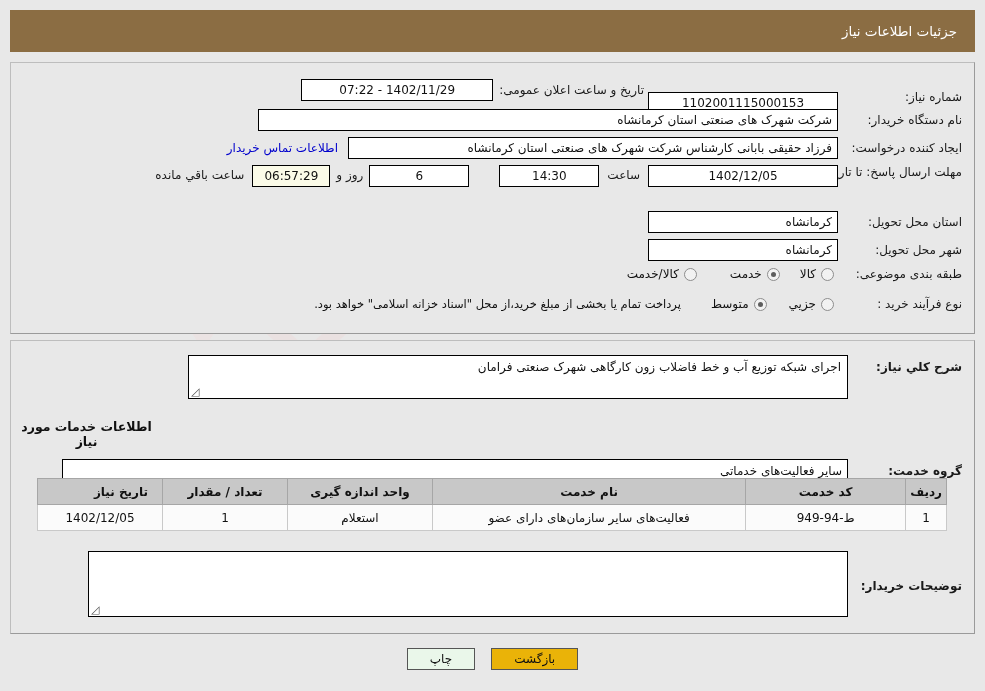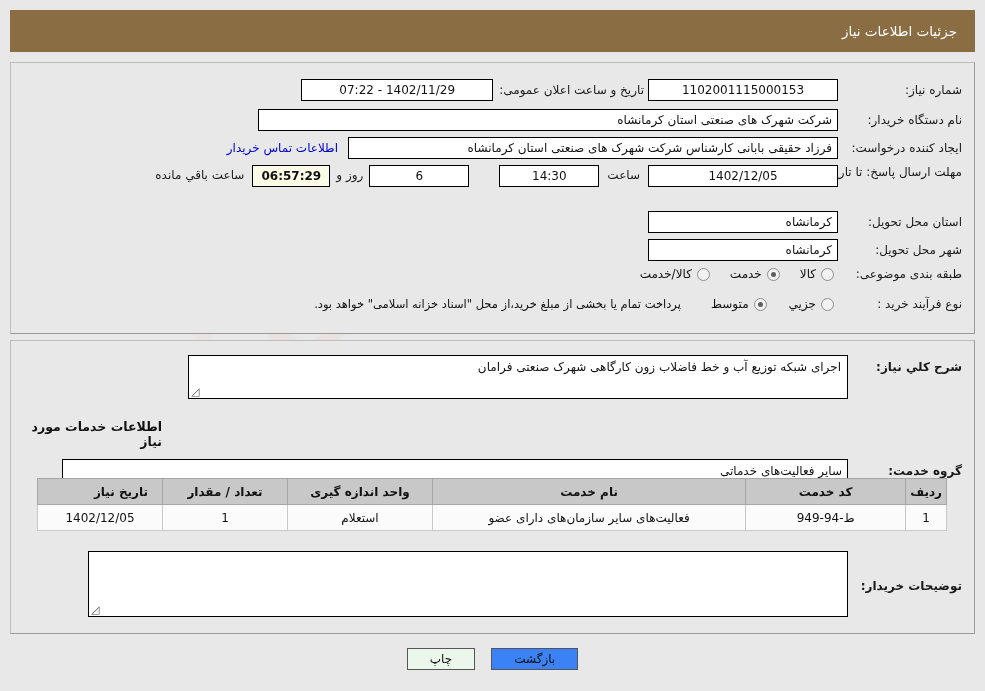--- a/index.html
+++ b/index.html
@@ -112,21 +112,21 @@
     font-size: 12px;
     color: #111;
     display: flex;
     align-items: center;
     padding: 0 5px;
     overflow: hidden;
     white-space: nowrap;
   }
   .fld-center { justify-content: center; }
   .fld-right  { justify-content: flex-start; }
-  .fld-cream  { background: #fbfbe8; font-weight: bold; }
+  .fld-cream  { background: #fbfbe8; }
 
   .linktext {
     color: #0000cc;
     font-size: 12px;
     white-space: nowrap;
     cursor: pointer;
   }
 
   .inline-note { font-size: 11.5px; color: #111; white-space: nowrap; }
 
@@ -220,21 +220,21 @@
   }
   .btn {
     border: 1px solid #555;
     font-size: 12px;
     color: #111;
     padding: 3px 22px;
     cursor: pointer;
     font-family: inherit;
   }
   .btn-print  { background: #eaf7ea; }
-  .btn-back   { background: #3b82f6; text-align: center; }
+  .btn-back   { background: #eab308; text-align: center; }
 </style>
 </head>
 <body>
 
 <div id="page">
 
   <div class="header-bar">
     <span class="header-title">جزئیات اطلاعات نیاز</span>
   </div>
 
@@ -243,21 +243,21 @@
       <div class="wm-v"></div>
       <div class="wm-shield"></div>
       <div class="wm-text">AriaTender.net</div>
     </div>
   </div>
 
   <div class="panel panel-top">
 
     <div class="row" style="top:16px; right:12px;">
       <span class="lbl" style="width:120px;">شماره نیاز:</span>
-      <div class="fld fld-center" style="width:190px; margin-right:4px;">1102001115000153</div>
+      <div class="fld fld-center" style="width:190px; margin-right:4px;margin-top:13px;">1102001115000153</div>
     </div>
     <div class="row" style="top:16px; right:330px;">
       <span class="lbl" style="margin-left:6px;">تاریخ و ساعت اعلان عمومی:</span>
       <div class="fld fld-center" style="width:192px;">1402/11/29 - 07:22</div>
     </div>
 
     <div class="row" style="top:46px; right:12px;">
       <span class="lbl" style="width:120px;">نام دستگاه خریدار:</span>
       <div class="fld fld-right" style="width:580px; margin-right:4px;">شرکت شهرک های صنعتی استان کرمانشاه</div>
     </div>
@@ -288,21 +288,21 @@
       <span class="lbl" style="width:120px;">شهر محل تحویل:</span>
       <div class="fld fld-right" style="width:190px; margin-right:4px;">کرمانشاه</div>
     </div>
 
     <div class="row" style="top:204px; right:12px;">
       <span class="lbl" style="width:120px;">طبقه بندی موضوعی:</span>
       <div class="radio-group" style="margin-right:8px;">
         <span class="radio"></span>
         <span class="rlbl">کالا</span>
       </div>
-      <div class="radio-group" style="margin-right:20px;">
+      <div class="radio-group" style="margin-right:20px;margin-left:13px;">
         <span class="radio checked"></span>
         <span class="rlbl">خدمت</span>
       </div>
       <div class="radio-group" style="margin-right:20px;">
         <span class="radio"></span>
         <span class="rlbl">کالا/خدمت</span>
       </div>
     </div>
 
     <div class="row" style="top:234px; right:12px;">
@@ -323,21 +323,21 @@
   <div class="panel panel-bottom">
 
     <div class="row" style="top:14px; right:12px; align-items:flex-start;">
       <span class="lbl lbl-bold" style="width:110px; margin-top:5px;">شرح كلي نياز:</span>
       <div class="ta" style="width:660px; height:44px; margin-right:4px;">
         <span>اجرای شبکه توزیع آب و خط فاضلاب زون کارگاهی شهرک صنعتی فرامان</span>
         <span class="grip">◺</span>
       </div>
     </div>
 
-    <div class="section-head" style="top:78px; right:812px;">اطلاعات خدمات مورد نیاز</div>
+    <div class="section-head" style="top:78px; right:812px;text-align:center;">اطلاعات خدمات مورد نیاز</div>
 
     <div class="row" style="top:118px; right:12px;">
       <span class="lbl lbl-bold" style="width:110px;">گروه خدمت:</span>
       <div class="fld fld-right" style="width:786px; height:24px; margin-right:4px;">سایر فعالیت‌های خدماتی</div>
     </div>
 
     <div class="row" style="top:210px; right:12px; align-items:flex-start;">
       <span class="lbl lbl-bold" style="width:110px; margin-top:28px;">توضیحات خریدار:</span>
       <div class="ta" style="width:760px; height:66px; margin-right:4px;">
         <span></span>

